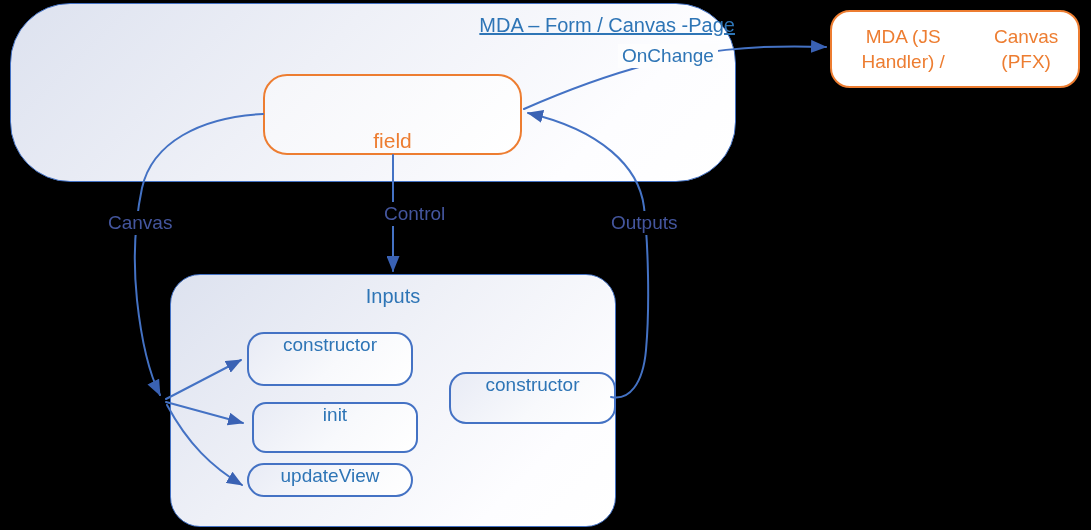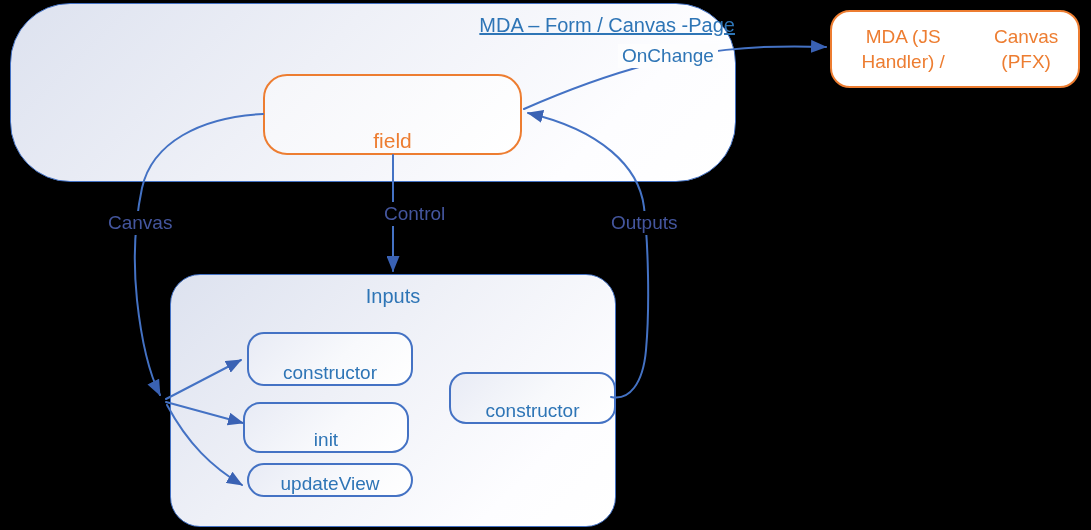--- a/index.html
+++ b/index.html
@@ -31,25 +31,25 @@
   }
   .handler-box{
     left:830px;top:10px;width:250px;height:78px;border-radius:20px;
     background:#ffffff;border:2.5px solid var(--orange);
     display:flex;flex-direction:row;align-items:center;justify-content:center;
     font-size:19px;line-height:25px;color:var(--orange);text-align:center;
   }
   .mypcf-box{left:170px;top:274px;width:446px;height:253px;border-radius:30px;}
   .mypcf-title{margin-top:10px;text-align:center;font-size:20px;color:var(--text-blue);}
   .method{
-    border-radius:17px;display:flex;align-items:flex-end;justify-content:center;
+    border-radius:17px;display:flex;align-items:flex-start;justify-content:center;
     font-size:19px;color:var(--text-blue);
   }
   .m-constructor{left:76px;top:57px;width:166px;height:54px;}
-  .m-init{left:72px;top:127px;width:166px;height:51px;}
+  .m-init{left:81px;top:127px;width:166px;height:51px;border-radius:14px;}
   .m-updateview{left:76px;top:188px;width:166px;height:34px;}
   .m-getoutputs{left:278px;top:97px;width:167px;height:52px;}
   .wires{position:absolute;left:0;top:0;width:1091px;height:530px;z-index:5;pointer-events:none;}
   .wire{fill:none;stroke:var(--blue);stroke-width:2;stroke-linecap:round;}
   .ah{fill:var(--blue-head);}
   .edge-label{
     position:absolute;z-index:6;font-size:19px;padding:1px 4px;
     color:var(--label-blue);background:var(--bg);white-space:nowrap;
   }
   .edge-label.on-white{color:var(--text-blue);background:#fdfdfe;}

